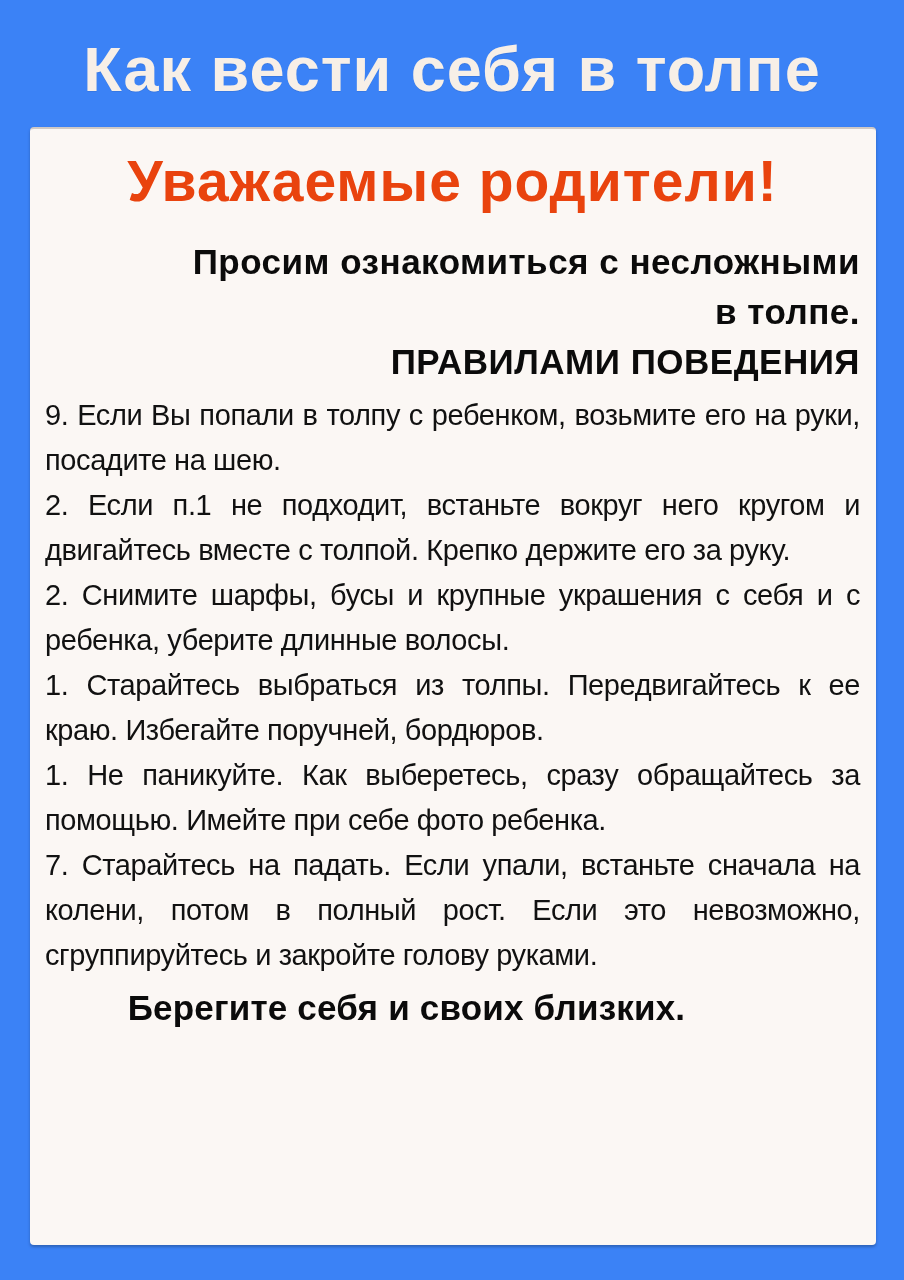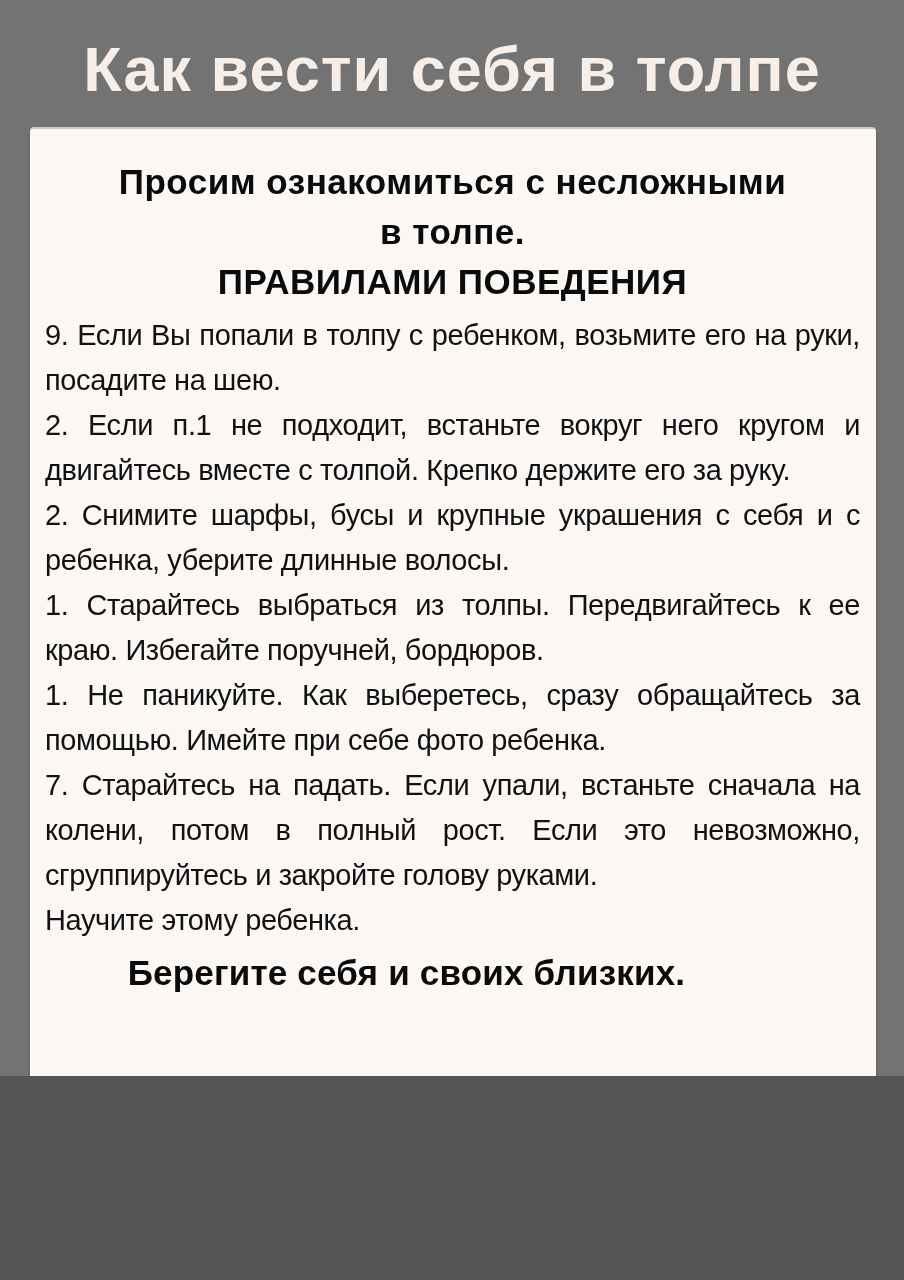--- a/index.html
+++ b/index.html
@@ -3,22 +3,22 @@
 <meta charset="utf-8">
 <style>
   html, body {
     margin: 0;
     padding: 0;
     background: #555;
   }
   .page {
     position: relative;
     width: 904px;
-    height: 1076px;
-    background: #737373;
+    height: 1280px;
+    background: #3b82f6;
     font-family: "Liberation Sans", sans-serif;
     overflow: hidden;
   }
   .banner {
     height: 127px;
     display: flex;
     align-items: center;
     justify-content: center;
     padding-top: 10px;
     box-sizing: border-box;
@@ -48,21 +48,21 @@
     text-align: center;
     color: #E9430E;
     font-size: 57px;
     line-height: 64px;
     font-weight: bold;
     letter-spacing: 1px;
     white-space: nowrap;
   }
   .intro {
     margin: 0;
-    text-align: center;
+    text-align: right;
     color: #0b0b0b;
     font-size: 35px;
     line-height: 50px;
     font-weight: bold;
     letter-spacing: 0.5px;
   }
   .intro-first {
     margin-top: 24px;
   }
   .rules {
@@ -92,31 +92,31 @@
 </style>
 </head>
 <body>
 
 <div class="page">
 
   <div class="banner">Как вести себя в толпе</div>
 
   <div class="card">
 
+    <h1 class="card-heading">Уважаемые родители!</h1>
 
     <p class="intro intro-first">Просим ознакомиться с несложными</p>
     <p class="intro">в толпе.</p>
     <p class="intro">ПРАВИЛАМИ ПОВЕДЕНИЯ</p>
 
     <div class="rules">
       <p class="rule">9. Если Вы попали в толпу с ребенком, возьмите его на руки, посадите на шею.</p>
       <p class="rule">2. Если п.1 не подходит, встаньте вокруг него кругом и двигайтесь вместе с толпой. Крепко держите его за руку.</p>
       <p class="rule">2. Снимите шарфы, бусы и  крупные украшения с себя и с ребенка, уберите длинные волосы.</p>
       <p class="rule">1. Старайтесь выбраться из толпы. Передвигайтесь к ее краю. Избегайте поручней, бордюров.</p>
       <p class="rule">1. Не паникуйте. Как выберетесь, сразу обращайтесь за помощью. Имейте при себе фото ребенка.</p>
       <p class="rule">7. Старайтесь на падать. Если упали, встаньте сначала на колени, потом в полный рост. Если это невозможно, сгруппируйтесь и закройте голову руками.</p>
-      <p class="rule closing">Научите этому ребенка.</p>
     </div>
 
     <p class="footer-line">Берегите себя и своих близких.</p>
 
   </div>
 </div>
 
 </body></html>

